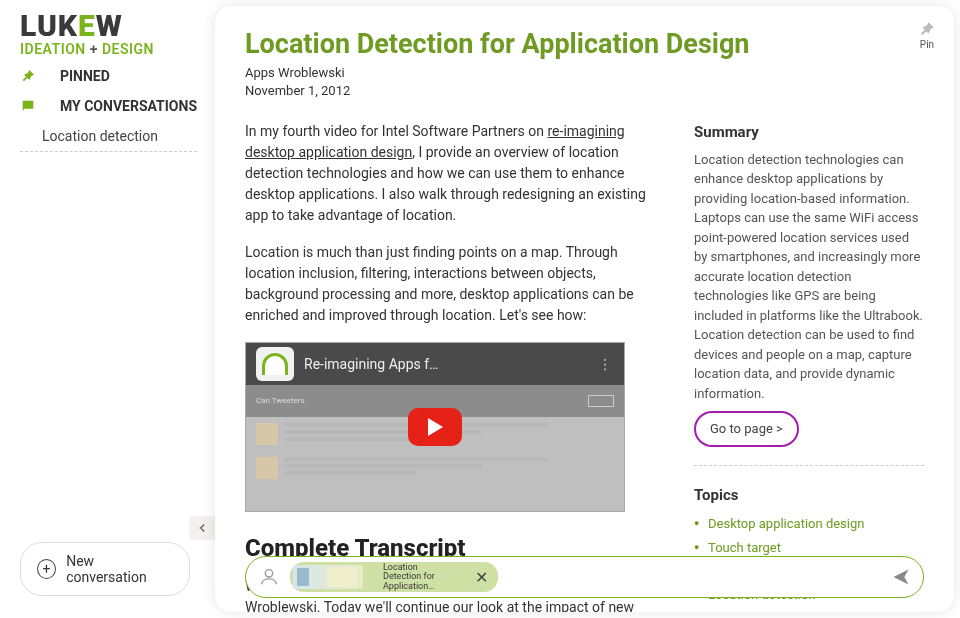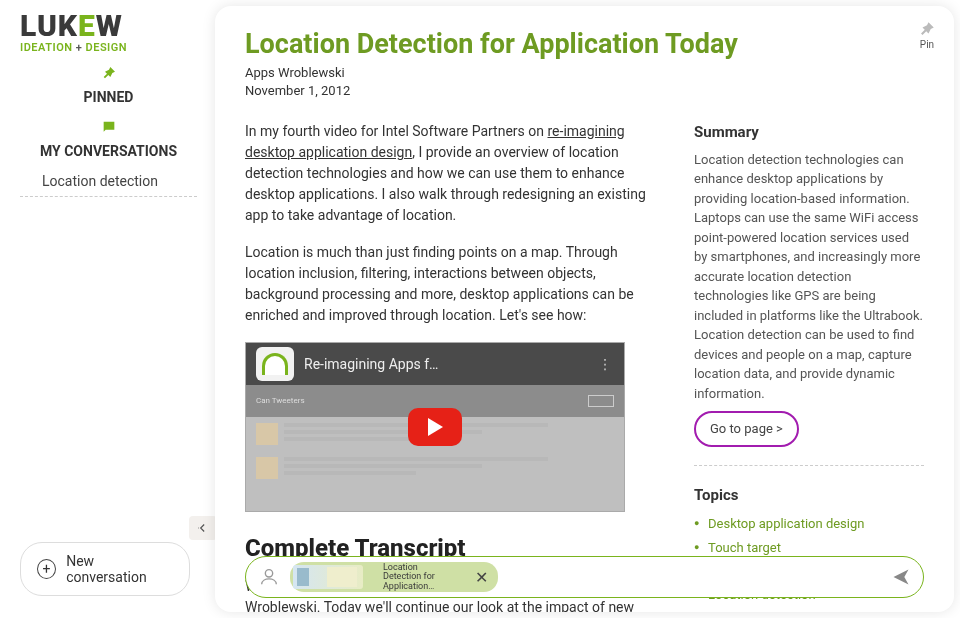--- a/index.html
+++ b/index.html
@@ -16,33 +16,32 @@
   width: 215px;
   background: #fff;
   padding: 12px 18px 10px 20px;
   display: flex;
   flex-direction: column;
   position: relative;
 }
 .logo { margin-bottom: 4px; }
 .logo-main { font-weight: 900; font-size: 30px; letter-spacing: 1px; color: #3a3a3a; line-height: 0.95; }
 .logo-main .e { color: #7ab41d; }
-.logo-sub { font-size: 11px; letter-spacing: 0.5px; color: #7ab41d; font-weight: 600; }
+.logo-sub { font-size: 14px; letter-spacing: 0.5px; color: #7ab41d; font-weight: 600; }
 .logo-sub .plus { color: #555; }
 
 .nav-item {
   display: flex;
   align-items: center;
-  gap: 8px;
+  gap: 24px;
   padding: 7px 0;
   font-size: 14px;
   font-weight: 700;
   color: #333;
   cursor: pointer;
-  flex-direction: column;
 }
 .nav-icon { width: 16px; height: 16px; display: flex; align-items: center; justify-content: center; }
 .sub-item {
   padding: 7px 4px 7px 22px;
   font-size: 14px;
   color: #444;
   border-bottom: 1px dashed #ccc;
   cursor: pointer;
 }
 
@@ -237,21 +236,21 @@
 <main class="main">
   <div class="content-scroll">
 
     <div class="pin-btn">
       <svg width="18" height="18" viewBox="0 0 24 24">
           <path fill="#bbb" d="M14 3l7 7-4 2-3 6-3-3-5 5-2-2 5-5-3-3 6-3z"></path>
         </svg>
       <span>Pin</span>
     </div>
 
-    <h1 class="article-title">Location Detection for Application Today</h1>
+    <h1 class="article-title">Location Detection for Application Design</h1>
     <div class="article-meta">
       <div>Apps Wroblewski</div>
       <div>November 1, 2012</div>
     </div>
 
     <div class="two-col">
       <div class="left-col">
         <p>
           <span>In my fourth video for Intel Software Partners on </span><a href="#">re-imagining desktop application design</a><span>, I provide an overview of location detection technologies and how we can use them to enhance desktop applications. I also walk through redesigning an existing app to take advantage of location.</span>
         </p>

